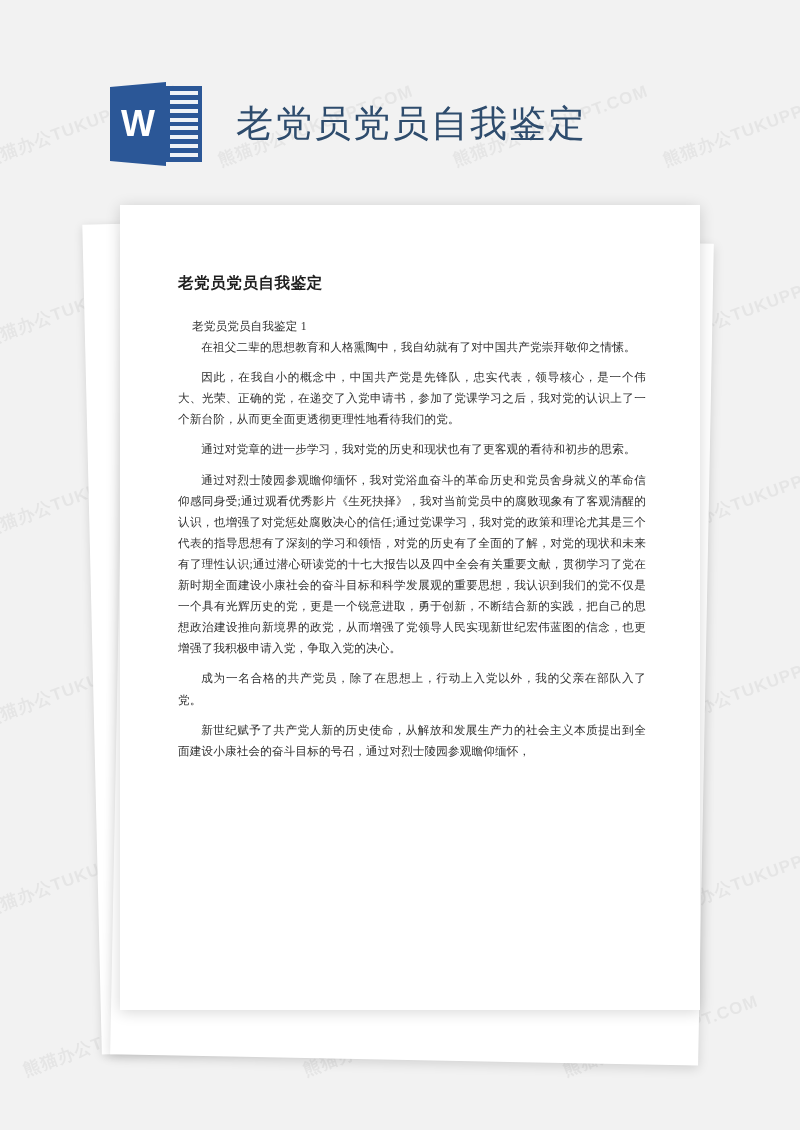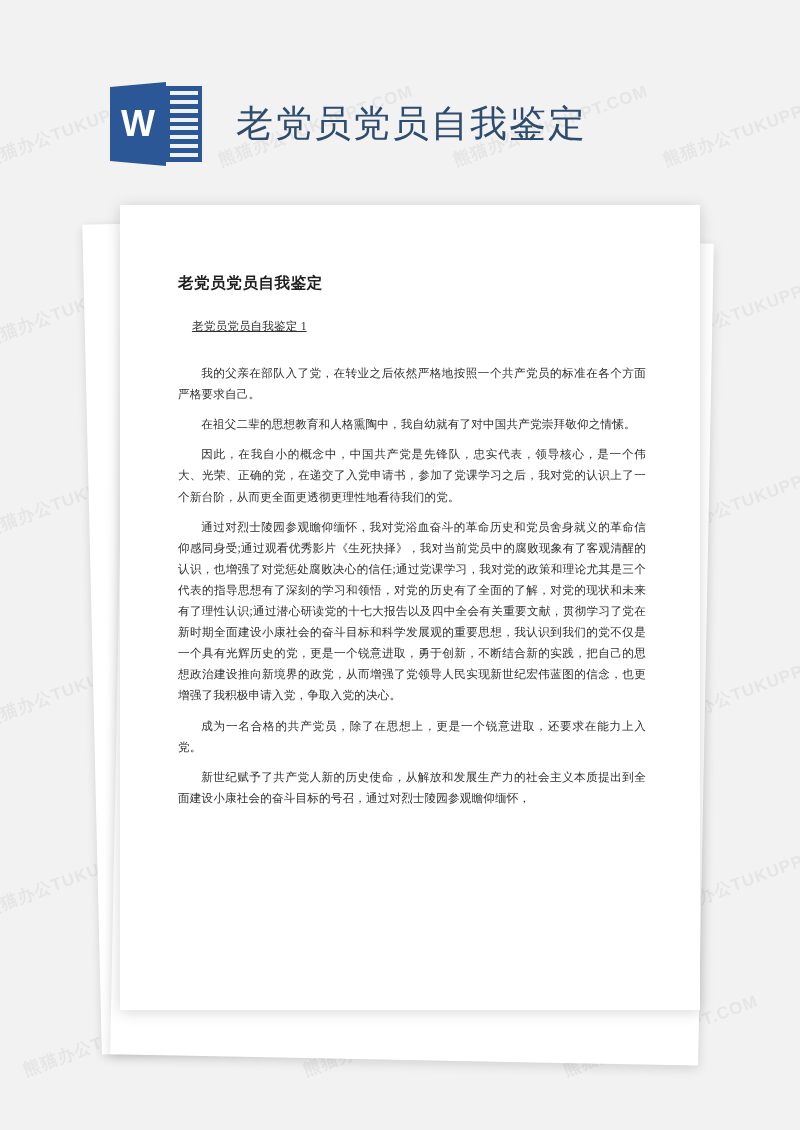--- a/index.html
+++ b/index.html
@@ -84,21 +84,21 @@
   #doc-body p {
     font-size:11.6px;
     line-height:1.82;
     text-align:justify;
     text-justify:inter-ideograph;
     margin-bottom:9px;
     color:#303030;
     letter-spacing:.15px;
   }
   #doc-body p.indent { text-indent:2em; }
-  #doc-body p.sub { text-indent:1.2em; margin-bottom:26px;text-decoration:underline; }
+  #doc-body p.sub { text-indent:1.2em; margin-bottom:0; }
 </style>
 </head>
 <body>
 
 <div id="stage">
 
   <div id="wm-layer">
       <div class="wm" style="left: -20px; top: 150px; font-size: 17px; transform: rotate(-20deg);">熊猫办公TUKUPPT.COM</div>
       <div class="wm" style="left: 215px; top: 150px; font-size: 17px; transform: rotate(-20deg);">熊猫办公TUKUPPT.COM</div>
       <div class="wm" style="left: 450px; top: 150px; font-size: 17px; transform: rotate(-20deg);">熊猫办公TUKUPPT.COM</div>
@@ -143,23 +143,23 @@
   </div>
 
   <div class="sheet" id="sheet-left"></div>
   <div class="sheet" id="sheet-bottom"></div>
 
   <div class="sheet" id="sheet-main">
     <div id="doc">
       <div id="doc-title">老党员党员自我鉴定</div>
       <div id="doc-body">
           <p class="sub">老党员党员自我鉴定 1</p>
-          <p class="indent">我的父亲在部队入了党，在转业之后依然严格地按照一个共产党员的标准在各个方面严格要求自己。</p>
           <p class="indent">在祖父二辈的思想教育和人格熏陶中，我自幼就有了对中国共产党崇拜敬仰之情愫。</p>
           <p class="indent">因此，在我自小的概念中，中国共产党是先锋队，忠实代表，领导核心，是一个伟大、光荣、正确的党，在递交了入党申请书，参加了党课学习之后，我对党的认识上了一个新台阶，从而更全面更透彻更理性地看待我们的党。</p>
+          <p class="indent">通过对党章的进一步学习，我对党的历史和现状也有了更客观的看待和初步的思索。</p>
           <p class="indent">通过对烈士陵园参观瞻仰缅怀，我对党浴血奋斗的革命历史和党员舍身就义的革命信仰感同身受;通过观看优秀影片《生死抉择》，我对当前党员中的腐败现象有了客观清醒的认识，也增强了对党惩处腐败决心的信任;通过党课学习，我对党的政策和理论尤其是三个代表的指导思想有了深刻的学习和领悟，对党的历史有了全面的了解，对党的现状和未来有了理性认识;通过潜心研读党的十七大报告以及四中全会有关重要文献，贯彻学习了党在新时期全面建设小康社会的奋斗目标和科学发展观的重要思想，我认识到我们的党不仅是一个具有光辉历史的党，更是一个锐意进取，勇于创新，不断结合新的实践，把自己的思想政治建设推向新境界的政党，从而增强了党领导人民实现新世纪宏伟蓝图的信念，也更增强了我积极申请入党，争取入党的决心。</p>
-          <p class="indent">成为一名合格的共产党员，除了在思想上，更是一个锐意进取，还要求在能力上入党。</p>
+          <p class="indent">成为一名合格的共产党员，除了在思想上，行动上入党以外，我的父亲在部队入了党。</p>
           <p class="indent">新世纪赋予了共产党人新的历史使命，从解放和发展生产力的社会主义本质提出到全面建设小康社会的奋斗目标的号召，通过对烈士陵园参观瞻仰缅怀，</p>
         </div>
     </div>
   </div>
 
 </div>
 
 </body></html>

